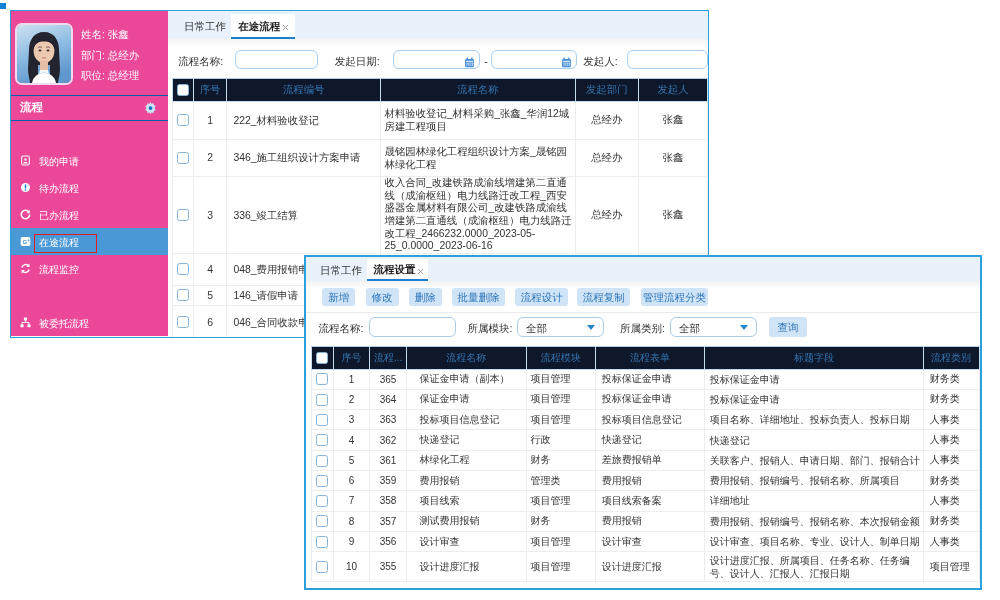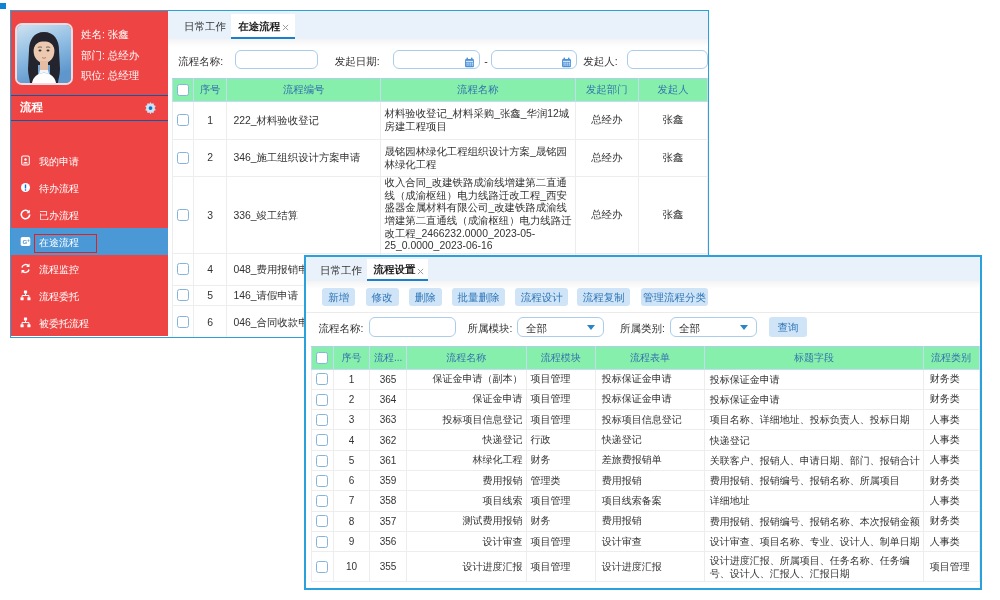--- a/index.html
+++ b/index.html
@@ -1,43 +1,43 @@
 <!DOCTYPE html>
 <html><head>
 <meta charset="utf-8">
 <style>
 * { margin:0; padding:0; box-sizing:border-box; }
 html,body { width:1000px; height:600px; background:#fff; font-family:"Liberation Sans",sans-serif; position:relative; overflow:hidden; color:#333; }
 #corner { position:absolute; left:0; top:3px; width:6px; height:5.5px; background:#0f82d4; }
 #win1 { position:absolute; left:10px; top:10px; width:699px; height:328px; border:1.5px solid #2aa1db; background:#fff; }
-#sidebar { position:absolute; left:0; top:0; width:156.5px; height:325px; background:#ef4444; overflow:hidden; }
+#sidebar { position:absolute; left:0; top:0; width:156.5px; height:325px; background:#ec4899; overflow:hidden; }
 #photo { position:absolute; left:6px; top:14px; width:54px; height:58px; border-radius:5px; overflow:hidden; box-shadow:0 0 0 2px rgba(240,246,252,0.85); }
 .ptxt { position:absolute; left:70px; color:#fff; font-size:10.5px; white-space:nowrap; }
 .sbline { position:absolute; left:0; width:100%; border-top:1px solid #0b5ca8; }
 #sb-head-t { position:absolute; left:9px; top:89px; color:#fff; font-weight:bold; font-size:11.5px; }
 #sb-gear { position:absolute; left:133px; top:90px; }
 .mi { position:absolute; left:0; width:100%; height:27px; }
 .mi .txt { position:absolute; left:28px; top:8px; color:#fff; font-size:10px; white-space:nowrap; }
 .mi svg { position:absolute; left:9px; top:8px; }
 .sel { background:#4a98d6; }
 #redbox { position:absolute; left:23px; top:6.8px; width:63px; height:18.5px; border:1.5px solid #e32020; }
 .tab-i { position:absolute; color:#333; font-size:10.5px; white-space:nowrap; }
 .tab-a { position:absolute; background:#fff; border-bottom:2.5px solid #1b7fd0; }
 .tab-a .tt { position:absolute; font-weight:bold; font-size:10.5px; color:#222; white-space:nowrap; }
 .lbl { position:absolute; font-size:10.5px; color:#333; white-space:nowrap; }
 .inp { position:absolute; background:#fff; border:1px solid #a9cdeb; border-radius:6px; }
 table { border-collapse:collapse; table-layout:fixed; }
 td { border:1px solid #ededed; font-size:10.5px; overflow:hidden; padding:0; white-space:nowrap; }
-thead td { background:#86efac; color:#3474ad; text-align:center; border:1px solid #c3dcf0; border-top:1.5px solid #aecfe9; }
+thead td { background:#0f172a; color:#3474ad; text-align:center; border:1px solid #c3dcf0; border-top:1.5px solid #aecfe9; }
 .tc { text-align:center; }
 .tl { padding:0 3px; }
 #win1 td { font-size:10.4px; }
 #win1 td.code { padding-left:6px; }
 #win1 td.name { padding-left:3.5px; }
-#win2 td.name { padding-left:12.5px;text-align:right; }
+#win2 td.name { padding-left:12.5px; }
 #win2 td.mod { padding-left:4px; }
 #win2 td.form { padding-left:6px; }
 #win2 td.title { padding-left:4.5px; }
 #win2 td.cat { padding-left:6px; }
 #win2 td { font-size:10px; }
 .cb { display:inline-block; width:12px; height:12px; border:1px solid #84b4dc; border-radius:2.5px; background:#fff; vertical-align:middle; }
 #win2 { position:absolute; left:304px; top:255px; width:677.5px; height:334.5px; border:2px solid #2aa1db; background:#fff; overflow:hidden; }
 #c2tabbar { position:absolute; left:0; top:0; right:0; height:24px; background:#e9f2fb; }
 #c1tabbar { position:absolute; left:0; top:0; right:0; height:28px; background:#e9f2fb; }
 .btn { position:absolute; height:18px; background:#cfe4f7; color:#3076b8; border-radius:3px; font-size:10.5px; text-align:center; line-height:18px; }
@@ -117,29 +117,20 @@
       </div>
 <div class="mi" style="top:243.5px;">
         <svg width="11" height="11" viewBox="0 0 16 16">
           <path d="M2.8 6.5 A5.6 5.6 0 0 1 12.6 4.3" fill="none" stroke="#fff" stroke-width="2.1"></path>
           <path d="M13.8 0.8 L13.8 5.8 L9 5.8 Z" fill="#fff"></path>
           <path d="M13.2 9.5 A5.6 5.6 0 0 1 3.4 11.7" fill="none" stroke="#fff" stroke-width="2.1"></path>
           <path d="M2.2 15.2 L2.2 10.2 L7 10.2 Z" fill="#fff"></path>
         </svg>
         <span class="txt">流程监控</span>
       </div>
-<div class="mi" style="top:270.5px;">
-        <svg width="11" height="11" viewBox="0 0 16 16">
-          <rect x="5.7" y="0.8" width="4.6" height="4.2" rx="0.8" fill="#fff"></rect>
-          <rect x="0.7" y="10.6" width="4.6" height="4.2" rx="0.8" fill="#fff"></rect>
-          <rect x="10.7" y="10.6" width="4.6" height="4.2" rx="0.8" fill="#fff"></rect>
-          <path d="M8 5 L8 8 M3 10.6 L3 8 L13 8 L13 10.6" stroke="#fff" stroke-width="1.4" fill="none"></path>
-        </svg>
-        <span class="txt">流程委托</span>
-      </div>
 <div class="mi" style="top:297.5px;">
         <svg width="11" height="11" viewBox="0 0 16 16">
           <rect x="5.7" y="0.8" width="4.6" height="4.2" rx="0.8" fill="#fff"></rect>
           <rect x="0.7" y="10.6" width="4.6" height="4.2" rx="0.8" fill="#fff"></rect>
           <rect x="10.7" y="10.6" width="4.6" height="4.2" rx="0.8" fill="#fff"></rect>
           <path d="M8 5 L8 8 M3 10.6 L3 8 L13 8 L13 10.6" stroke="#fff" stroke-width="1.4" fill="none"></path>
         </svg>
         <span class="txt">被委托流程</span>
       </div>
 

